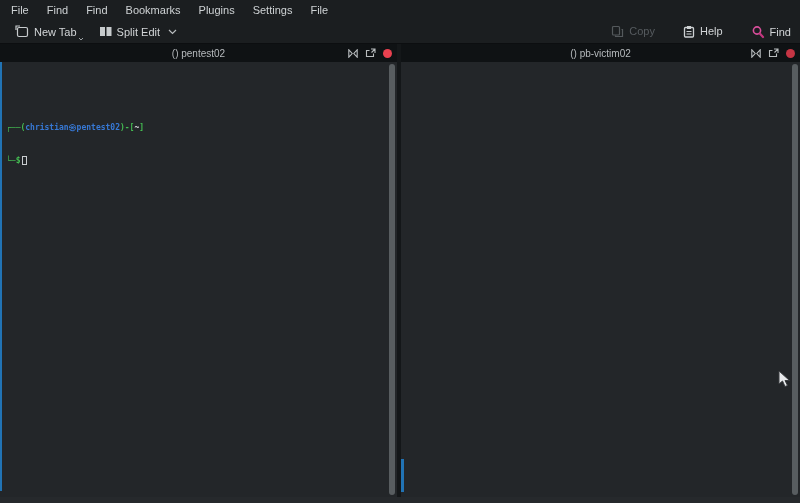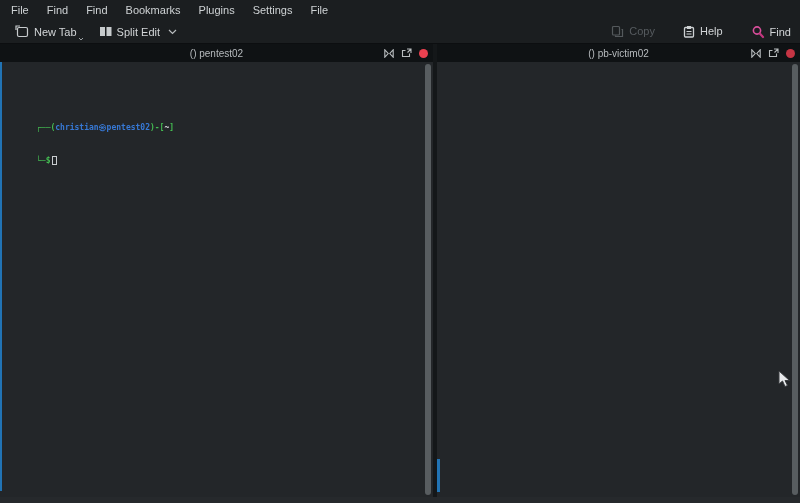--- a/index.html
+++ b/index.html
@@ -16,34 +16,34 @@
   .menu-item { font-size:11px; color:#ced2d4; padding:3px 9px; cursor:default; }
   
   .toolbar { display:flex; align-items:center; height:23px; padding:0 2px 0 8px; }
   .tool-btn { display:flex; align-items:center; gap:5px; font-size:11px; color:#d2d5d7; padding:2px 7px; position:relative; }
   .tool-btn.disabled { color:#565b5f; }
   .toolbar-right { margin-left:auto; display:flex; align-items:flex-start; gap:14px; }
   .mini-chevron { position:absolute; right:0px; bottom:-1px; }
   
   .main { position:absolute; top:43px; left:0; right:0; bottom:6px; display:flex; border-top:1px solid #0c0e10; }
   .pane { display:flex; flex-direction:column; min-width:0; }
-  .pane-left { width:433px; }
+  .pane-left { width:397px; }
   .divider { width:4px; background:#141719; }
   .pane-right { flex:1; }
   .pane-header { height:18px; background:#0f1214; display:flex; align-items:center; justify-content:center; position:relative; flex:0 0 auto; }
   .pane-title { font-size:10px; color:#b6babd; }
   .pane-controls { position:absolute; right:5px; top:0; bottom:0; display:flex; align-items:center; gap:7px; }
   .close-dot { width:9px; height:9px; border-radius:50%; }
   .pane-body {
     flex:1; background:#232629; position:relative;
     font-family:"DejaVu Sans Mono", monospace;
     font-size:8px; font-weight:bold; line-height:11px;
     white-space:pre;
   }
-  .term-text-left { padding:5px 0 0 6px;margin-left:30px; }
+  .term-text-left { padding:5px 0 0 6px; }
   .term-text-right { padding:3px 0 0 3px; }
   .term-green  { color:#44bd52; }
   .term-blue   { color:#3779d6; }
   .term-white  { color:#dfe1e3; }
   .term-teal   { color:#2fbd8f; }
   .term-tblue  { color:#4a7dd6; }
   .term-bright { color:#f0f2f3; }
   .cursor-hollow { display:inline-block; width:5px; height:9px; border:1px solid #c9cdd0; vertical-align:-2px; margin-left:2px; }
   .scrollbar { position:absolute; top:2px; bottom:2px; right:2px; width:6px; border-radius:3px; background:#585d60; }
   .accent-left  { position:absolute; left:0; top:0; width:2px; height:calc(100% - 6px); background:#2173b4; }

